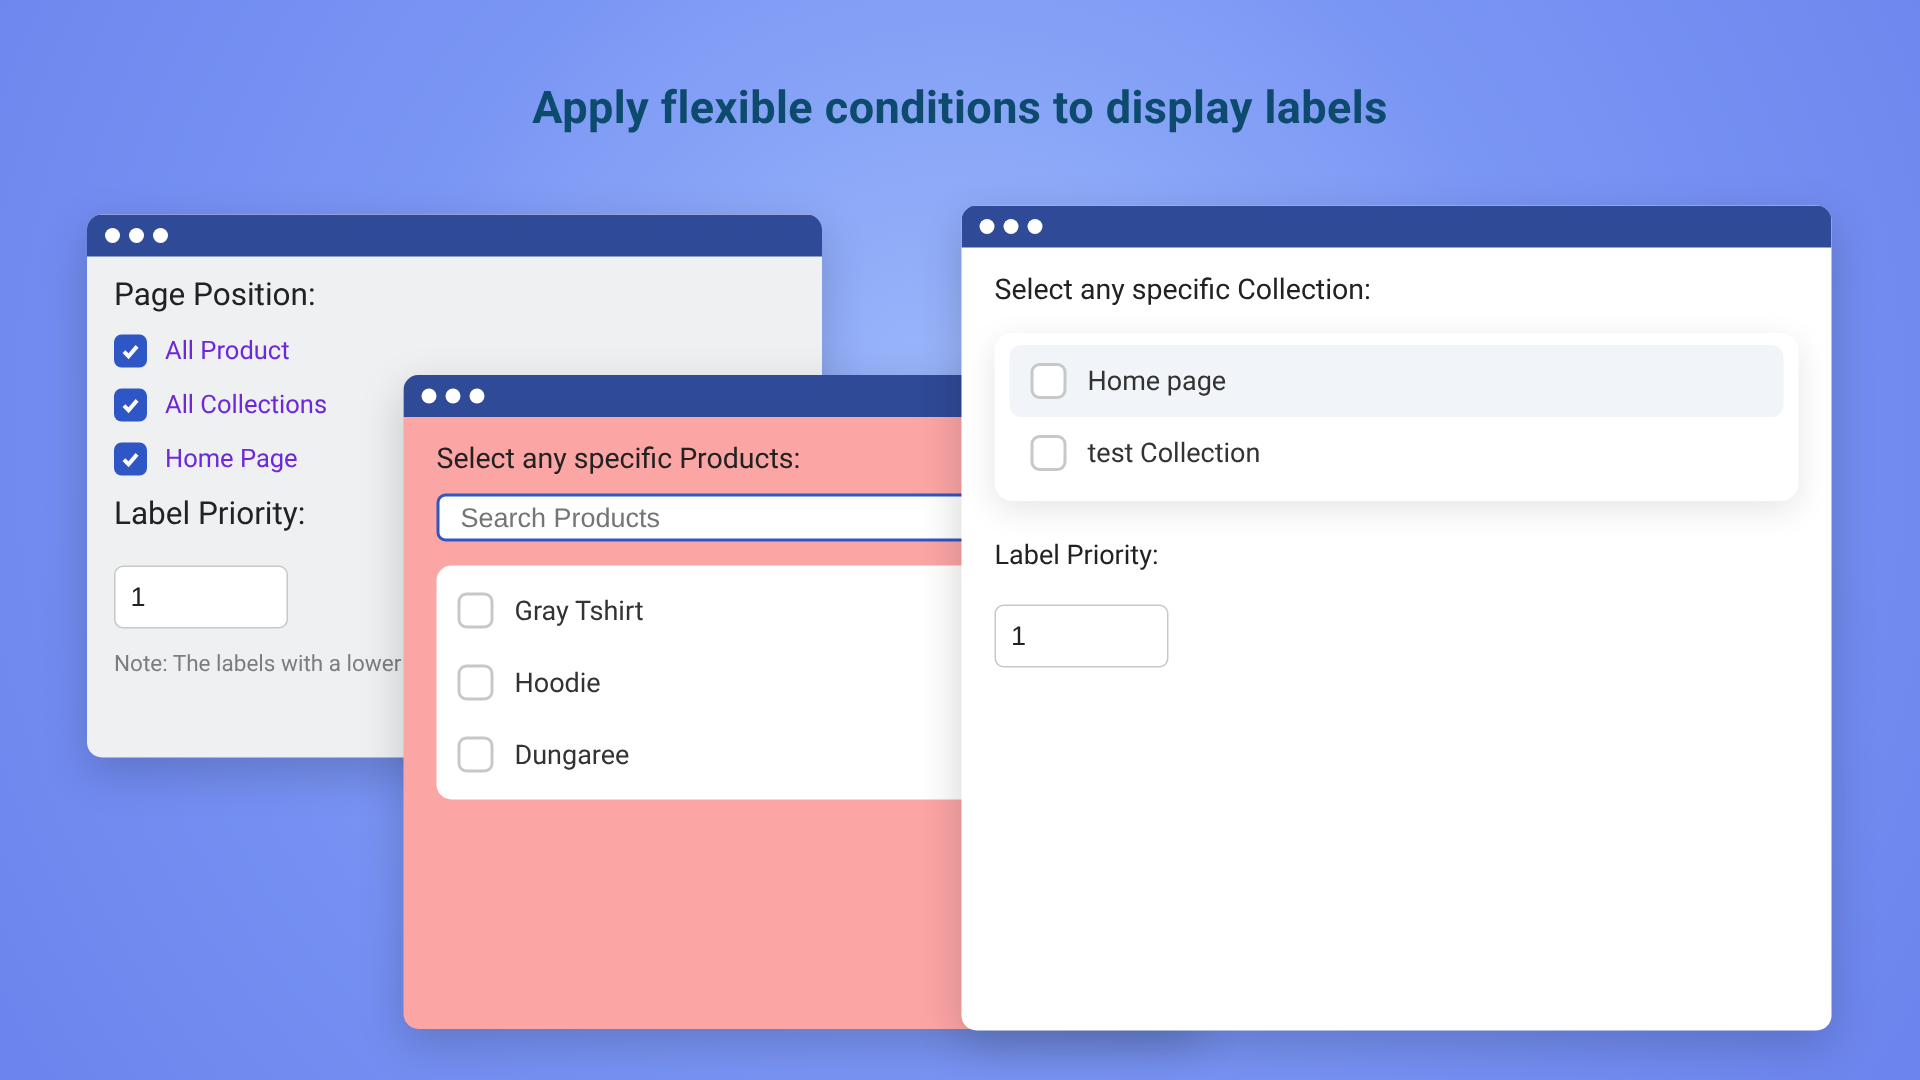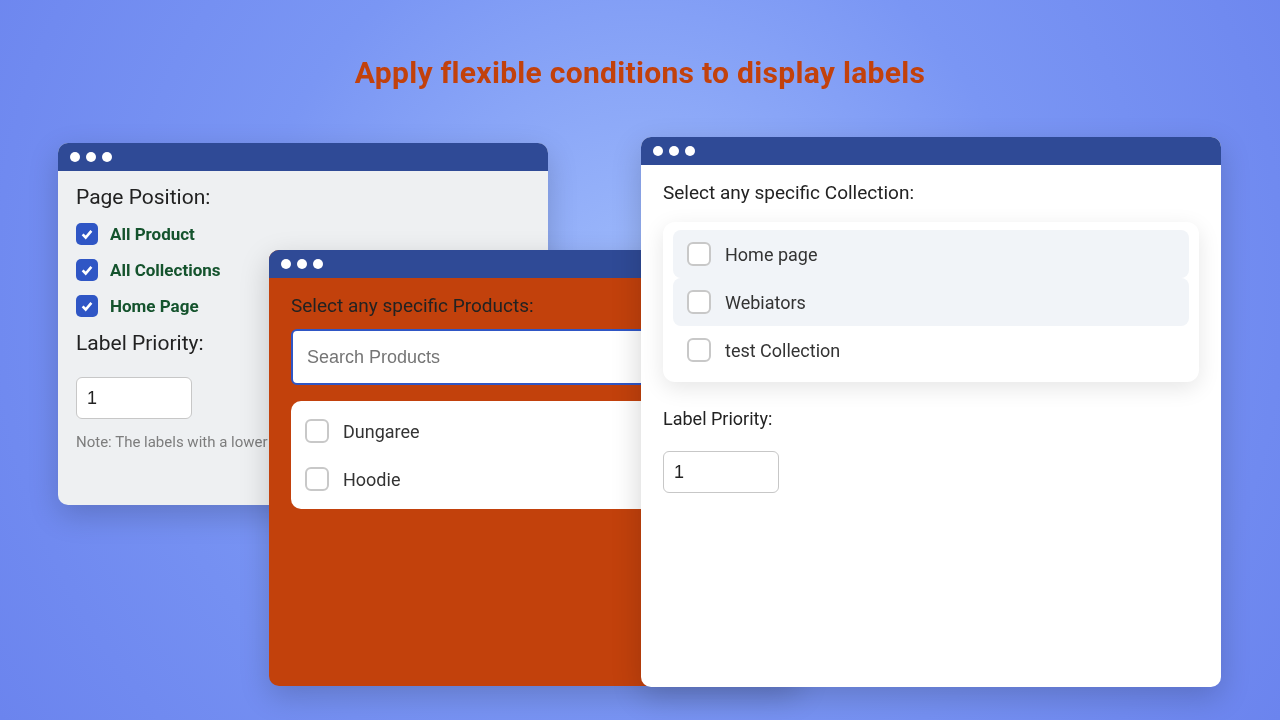--- a/index.html
+++ b/index.html
@@ -6,21 +6,21 @@
   html, body { width: 1280px; height: 720px; overflow: hidden; font-family: -apple-system, BlinkMacSystemFont, "Segoe UI", Roboto, Arial, sans-serif; }
   body {
     background: radial-gradient(circle at 50% 40%, #9db9fb 0%, #7a96f4 50%, #6b84ee 100%);
     position: relative;
   }
   .title {
     position: absolute;
     top: 55px;
     left: 0; right: 0;
     text-align: center;
-    color: #c2410c;
+    color: #0c4a6e;
     font-size: 30px;
     font-weight: 700;
     letter-spacing: 0.3px;
   }
 
   .panel {
     position: absolute;
     border-radius: 10px;
     box-shadow: 0 10px 30px rgba(0,0,0,0.18);
     overflow: hidden;
@@ -36,41 +36,41 @@
   }
   .dot { width: 10px; height: 10px; border-radius: 50%; background: #fff; display:inline-block; }
 
   
   .p1 { left: 58px; top: 143px; width: 490px; height: 362px; background: #eef0f2; }
   .p1 .body { padding: 14px 18px 18px 18px; color: #2d2d2d; }
   .label-h { font-size: 21px; color: #222; margin-bottom: 12px; }
   .chkrow { display:flex; align-items:center; gap:12px; margin: 14px 0; }
   .cbx { width:22px; height:22px; border-radius:5px; background:#2f56c5; display:flex; align-items:center; justify-content:center; flex:0 0 22px; }
   .cbx svg { width:14px; height:14px; stroke:#fff; stroke-width:3; fill:none; }
-  .chkrow span { font-size:17px; color:#14532d;font-weight:bold; }
+  .chkrow span { font-size:17px; color:#6d28d9; }
   .priority-row { margin-top: 8px; }
   .priority-input {
     margin-top: 10px;
     width: 116px; height: 42px;
     border: 1px solid #c7c7c7;
     border-radius: 6px;
     background:#fff;
     padding: 0 10px;
     font-size: 18px;
     color:#222;
   }
   .note { margin-top: 14px; font-size: 15px; color:#7d7d7d; }
 
   
-  .p2 { left: 269px; top: 250px; width: 530px; height: 436px; background:#c2410c; }
+  .p2 { left: 269px; top: 250px; width: 530px; height: 436px; background:#fca5a5; }
   .p2 .body { padding: 16px 22px 22px 22px; }
   .section-label { font-size: 19px; color:#222; margin-bottom: 12px; }
   .searchbox {
     width: 100%;
-    height: 56px;
+    height: 32px;
     border: 2px solid #2f56c5;
     border-radius: 6px;
     padding: 0 14px;
     font-size: 18px;
     color:#7d7d7d;
     background:#fff;
     outline:none;
   }
   .optlist { margin-top: 16px; border-radius: 10px; padding: 6px 0; background:#fff; }
   .optrow { display:flex; align-items:center; gap:14px; padding: 12px 14px; border-radius:8px; }
@@ -144,47 +144,47 @@
     <span class="dot"></span>
     <span class="dot"></span>
     <span class="dot"></span>
   </div>
   <div class="body">
     <div class="section-label">Select any specific Products:</div>
     <input class="searchbox" placeholder="Search Products" style="">
     <div class="optlist">
       <div class="optrow">
         <div class="ocbx"></div>
-        <span>Dungaree</span>
+        <span>Gray Tshirt</span>
       </div>
       <div class="optrow">
         <div class="ocbx"></div>
         <span>Hoodie</span>
+      </div>
+      <div class="optrow">
+        <div class="ocbx"></div>
+        <span>Dungaree</span>
       </div>
     </div>
   </div>
 </div>
 
 <div class="panel p3">
   <div class="titlebar">
     <span class="dot"></span>
     <span class="dot"></span>
     <span class="dot"></span>
   </div>
   <div class="body">
     <div class="section-label">Select any specific Collection:</div>
     <div class="optlist-card">
       <div class="optrow hl">
         <div class="ocbx"></div>
         <span>Home page</span>
       </div>
-      <div class="optrow hl">
-        <div class="ocbx"></div>
-        <span>Webiators</span>
-      </div>
       <div class="optrow">
         <div class="ocbx"></div>
         <span>test Collection</span>
       </div>
     </div>
 
     <div class="priority-block">
       <div class="label-h">Label Priority:</div>
       <input class="priority-input" value="1" style="">
     </div>

